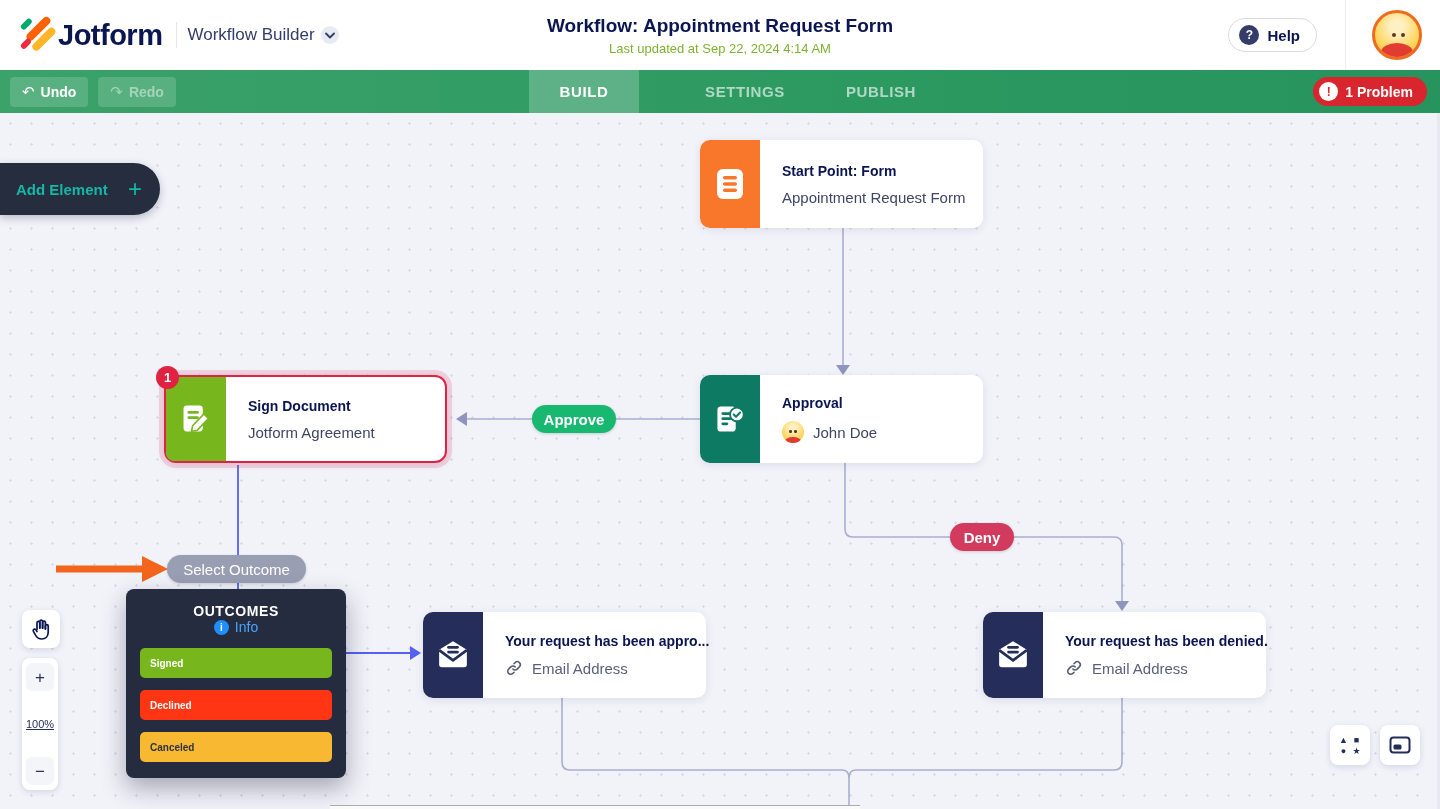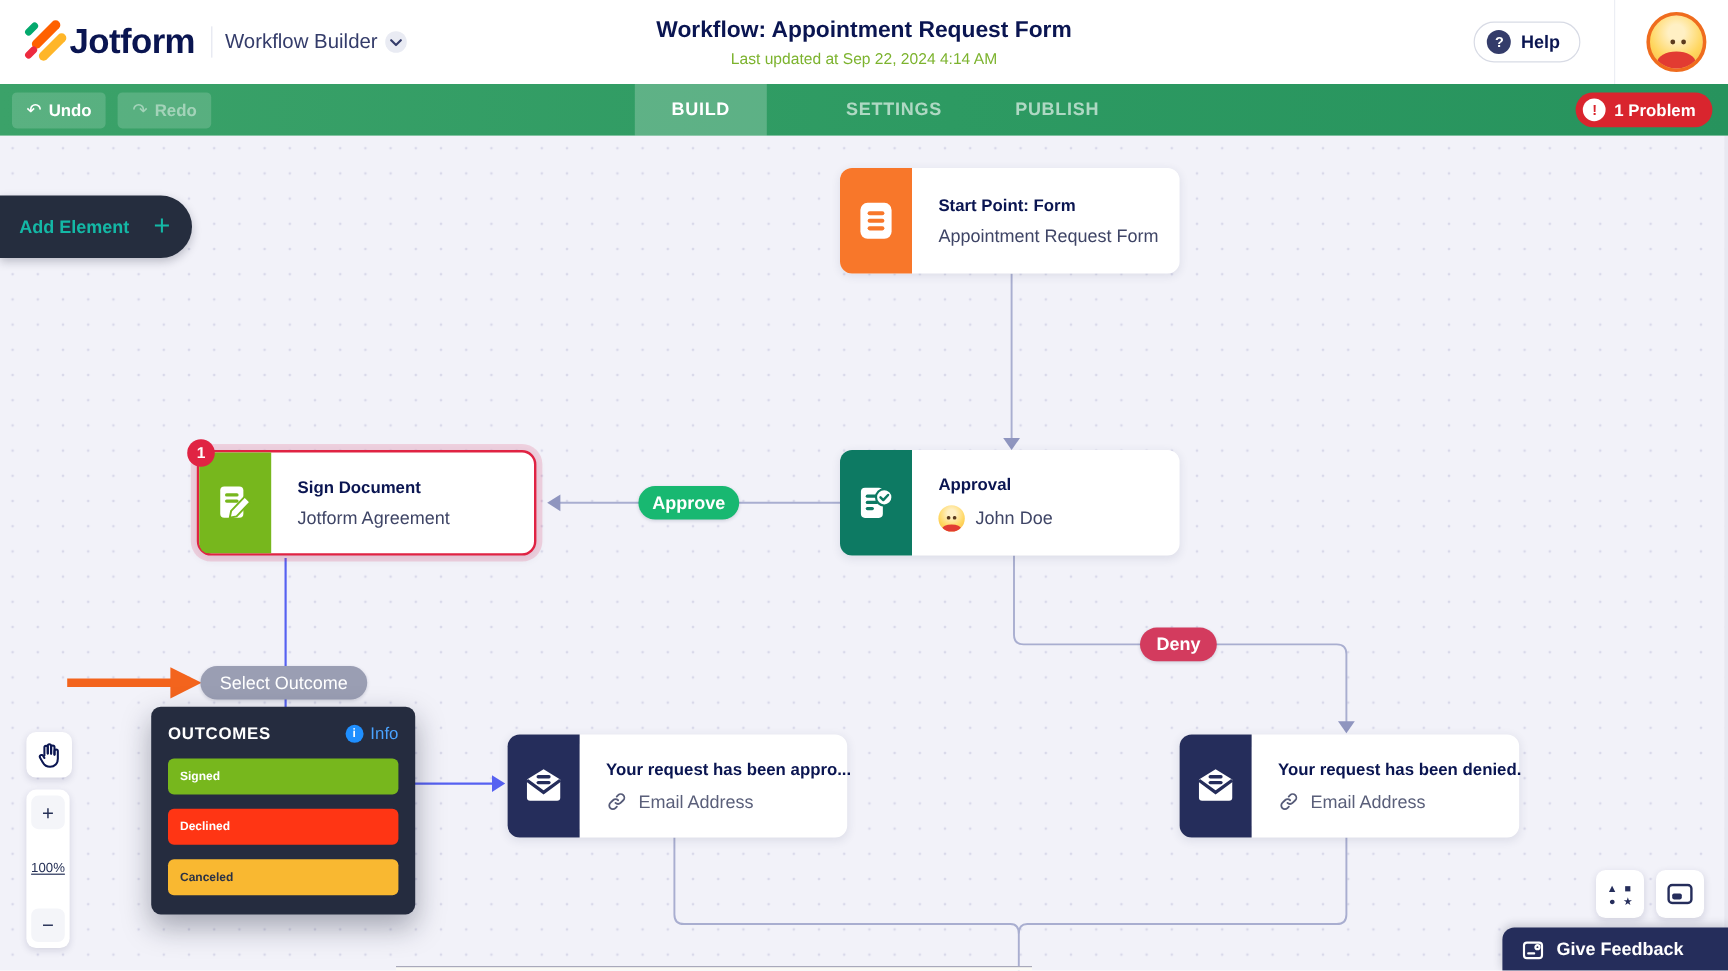--- a/index.html
+++ b/index.html
@@ -68,21 +68,21 @@
   .email-sub { color:#5a5f7a; }
 
   
   .edge-pill { position:absolute; height:28px; border-radius:14px; color:#fff; font-size:15px; font-weight:bold; display:flex; align-items:center; justify-content:center; cursor:pointer; box-shadow:0 1px 3px rgba(30,35,70,0.18); }
   .pill-approve { left:532px; top:292px; width:84px; background:#18b871; }
   .pill-deny { left:950px; top:410px; width:64px; background:#d33b5e; }
   .pill-outcome { left:167px; top:442px; width:139px; background:#9a9eb3; font-weight:normal; }
 
   
   .outcomes { position:absolute; left:126px; top:476px; width:220px; background:#252c3f; border-radius:8px; padding:14px; box-shadow:0 10px 24px rgba(20,25,48,0.35); }
-  .outcomes-head { display:flex; align-items:center; justify-content:space-between; margin-bottom:13px; }
+  .outcomes-head { display:flex; align-items:center; justify-content:space-between; margin-bottom:13px;flex-direction:column; }
   .outcomes-title { color:#fff; font-size:14px; font-weight:bold; letter-spacing:0.6px; }
   .info-link { display:flex; align-items:center; gap:6px; color:#4aa3ff; font-size:14px; cursor:pointer; }
   .info-ic { width:15px; height:15px; border-radius:50%; background:#1f8fff; color:#fff; font-size:10px; font-weight:bold; font-style:normal; display:flex; align-items:center; justify-content:center; }
   .outcome-btn { width:100%; height:30px; border:none; border-radius:5px; font-size:10px; font-weight:bold; text-align:left; padding-left:10px; margin-bottom:12px; cursor:pointer; font-family:"Liberation Sans", sans-serif; }
   .outcome-btn:last-child { margin-bottom:2px; }
 
   
   .hand-btn { position:absolute; left:22px; top:497px; width:38px; height:38px; border:none; border-radius:8px; background:#fff; box-shadow:0 2px 6px rgba(40,45,90,0.14); display:flex; align-items:center; justify-content:center; cursor:pointer; }
   .zoom-panel { position:absolute; left:22px; top:545px; width:36px; height:132px; background:#fff; border-radius:8px; box-shadow:0 2px 6px rgba(40,45,90,0.14); display:flex; flex-direction:column; align-items:center; justify-content:space-between; padding:5px 0; }
   .zoom-btn { width:28px; height:28px; border:none; border-radius:6px; background:#f4f5f9; color:#253056; font-size:17px; line-height:1; cursor:pointer; }
@@ -316,24 +316,16 @@
           <span>●</span>
           <span>★</span>
         </span>
     </button>
     <button class="sq-btn btn-minimap">
       <svg width="22" height="18" viewBox="0 0 22 18">
         <rect x="1.5" y="1.5" width="19" height="15" rx="3" fill="none" stroke="#252d5b" stroke-width="2"></rect>
         <rect x="4.5" y="8.5" width="8" height="5" rx="1.5" fill="#252d5b"></rect>
       </svg>
     </button>
-    <button class="feedback-btn">
-      <svg width="20" height="19" viewBox="0 0 20 19" fill="none" stroke="#fff" stroke-width="1.8" stroke-linecap="round">
-        <rect x="2" y="3.5" width="15" height="13" rx="2.5"></rect>
-        <circle cx="13.2" cy="7.3" r="1.7"></circle>
-        <path d="M5.5 12.5 H10.5"></path>
-      </svg>
-      <span>Give Feedback</span>
-    </button>
 
     <div class="partial-bottom"></div>
   </div>
 </div>
 
 </body></html>

